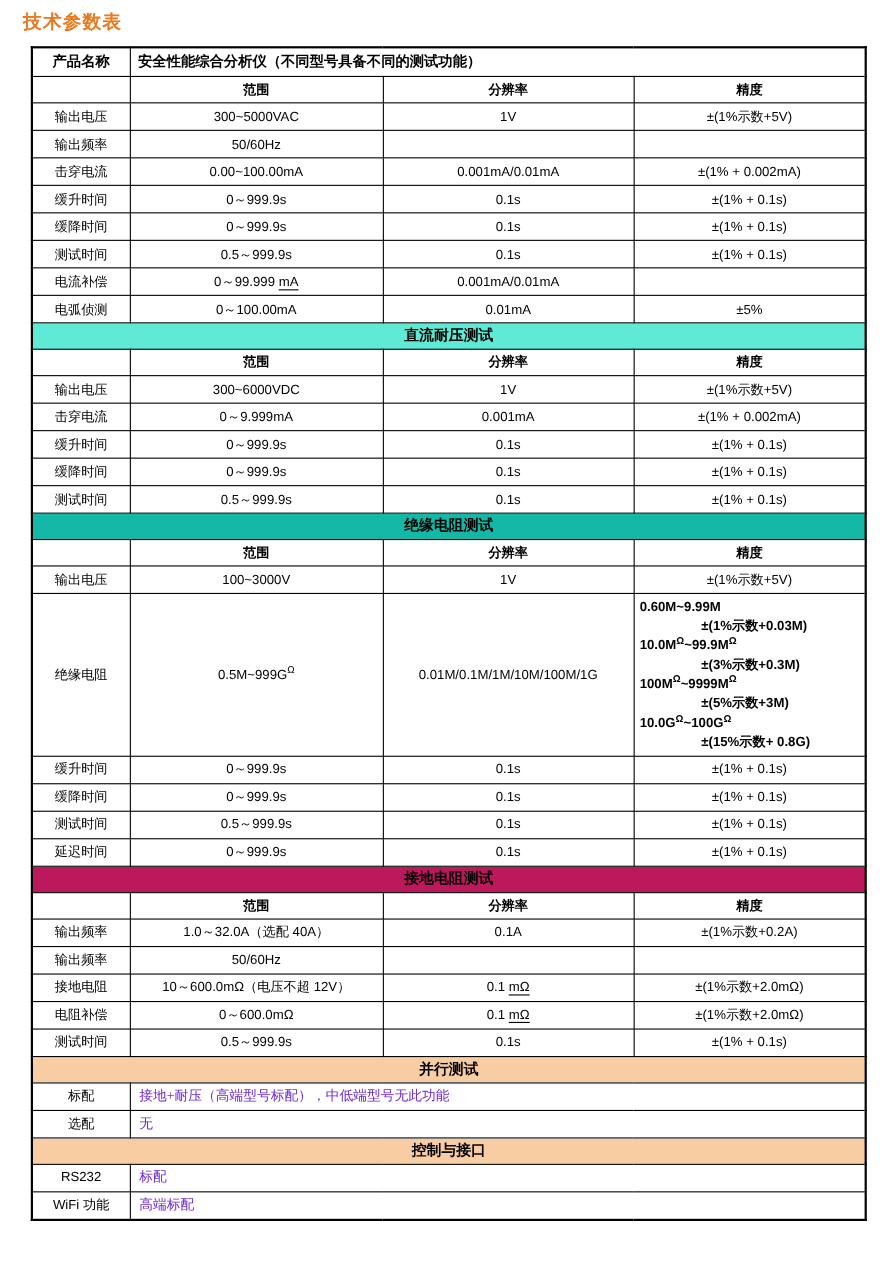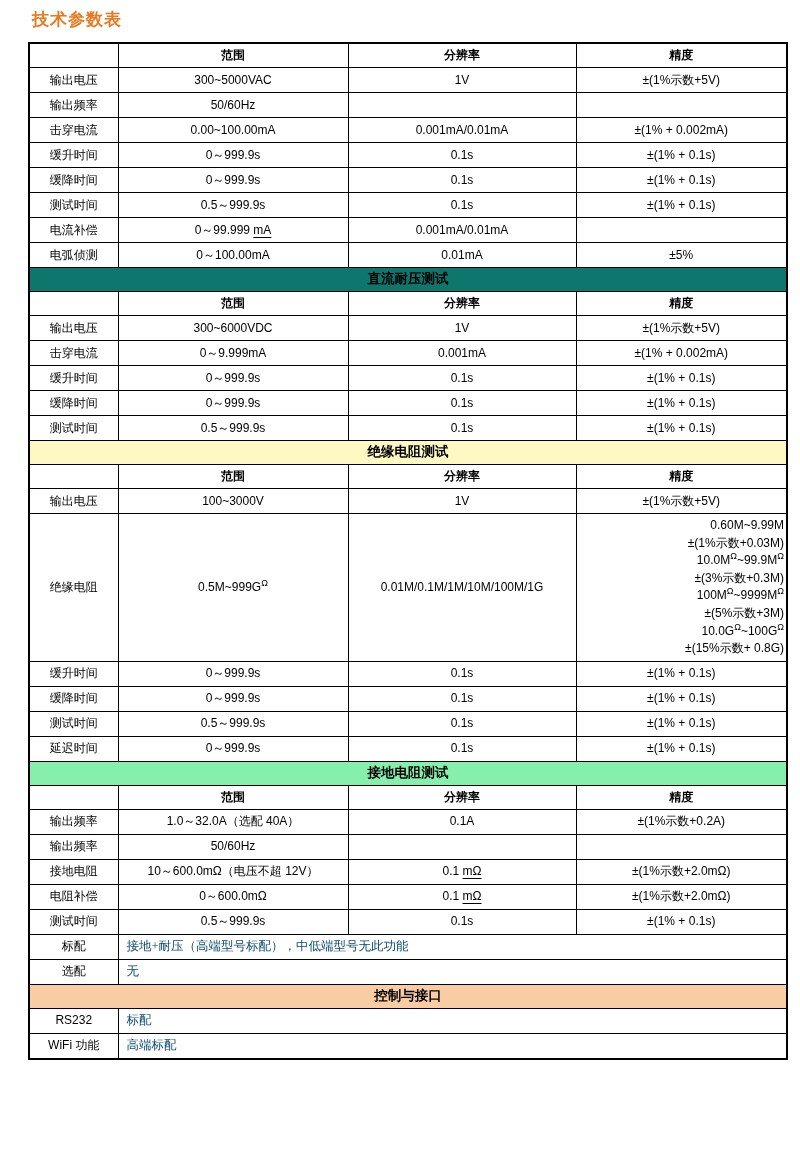--- a/index.html
+++ b/index.html
@@ -4,21 +4,21 @@
 <style>
   html,body{margin:0;padding:0;background:#ffffff;}
   body{
     width:800px;height:1150px;position:relative;
     font-family:"Liberation Sans","DejaVu Sans",sans-serif;
     color:#000;
     -webkit-font-smoothing:antialiased;
   }
   .page{position:absolute;left:0;top:0;width:800px;height:1150px;background:#fff;}
   .doc-title{
-    position:absolute;left:32px;top:8px;margin:0;
+    position:absolute;left:21px;top:8px;margin:0;
     font-size:17px;font-weight:bold;letter-spacing:1px;
   }
   table.spec{
     position:absolute;left:28px;top:42px;width:758px;
     border-collapse:collapse;table-layout:fixed;
     border:2px solid #000;
   }
   td{
     border:1px solid #000;
     text-align:center;vertical-align:middle;
@@ -27,24 +27,24 @@
     overflow:hidden;white-space:nowrap;
   }
   .serif{font-family:"Liberation Serif","DejaVu Serif",serif;}
   tr.product-row td{height:23px;font-weight:bold;font-size:13px;}
   tr.product-row td.pvalue{text-align:left;padding-left:7px;white-space:normal;}
   tr.sect td{
     font-weight:bold;font-size:13.5px;height:21px;
     font-family:"Liberation Serif","DejaVu Serif",serif;
   }
   tr.subhead td{font-weight:bold;height:21px;}
-  td.wideval{text-align:left;padding-left:8px;font-size:12.5px;color:#0c4a6e;white-space:normal;}
+  td.wideval{text-align:left;padding-left:8px;font-size:12.5px;color:#6d28d9;white-space:normal;}
   td.acc-multi{
-    text-align:right;vertical-align:middle;
-    padding:3px 2px 3px 5px;line-height:17.6px;white-space:normal;
+    text-align:left;vertical-align:middle;
+    padding:3px 2px 3px 5px;line-height:17.6px;white-space:normal;font-weight:bold;
   }
   td.acc-multi .line{white-space:nowrap;}
   td.acc-multi .line.indent{padding-left:56px;}
   .sq{
     text-decoration-line:underline;
     text-decoration-style:wavy;
     text-decoration-color:#d40000;
     text-decoration-thickness:1px;
     text-underline-offset:3px;
     text-decoration:underline;
@@ -58,20 +58,24 @@
   <h1 class="doc-title" style="color: rgb(232, 121, 30);">技术参数表</h1>
 
   <table class="spec">
     <colgroup>
       <col style="width:89px">
       <col style="width:230px">
       <col style="width:228px">
       <col style="width:211px">
     </colgroup>
     <tbody id="spec-body">
+      <tr class="product-row serif">
+        <td>产品名称</td>
+        <td class="pvalue" colspan="3">安全性能综合分析仪（不同型号具备不同的测试功能）</td>
+      </tr>
         <tr class="subhead">
           <td></td>
           <td>范围</td>
           <td>分辨率</td>
           <td>精度</td>
         </tr>
         <tr>
           <td>输出电压</td>
           <td>300~5000VAC</td>
           <td>1V</td>
@@ -113,21 +117,21 @@
           <td>0.001mA/0.01mA</td>
           <td></td>
         </tr>
         <tr>
           <td>电弧侦测</td>
           <td>0～100.00mA</td>
           <td>0.01mA</td>
           <td>±5%</td>
         </tr>
         <tr class="sect">
-          <td colspan="4" style="background: #0f766e;">直流耐压测试</td>
+          <td colspan="4" style="background: #5eead4;">直流耐压测试</td>
         </tr>
         <tr class="subhead">
           <td></td>
           <td>范围</td>
           <td>分辨率</td>
           <td>精度</td>
         </tr>
         <tr>
           <td>输出电压</td>
           <td>300~6000VDC</td>
@@ -152,21 +156,21 @@
           <td>0.1s</td>
           <td>±(1% + 0.1s)</td>
         </tr>
         <tr>
           <td>测试时间</td>
           <td>0.5～999.9s</td>
           <td>0.1s</td>
           <td>±(1% + 0.1s)</td>
         </tr>
         <tr class="sect">
-          <td colspan="4" style="background: #fef9c3;">绝缘电阻测试</td>
+          <td colspan="4" style="background: #14b8a6;">绝缘电阻测试</td>
         </tr>
         <tr class="subhead">
           <td></td>
           <td>范围</td>
           <td>分辨率</td>
           <td>精度</td>
         </tr>
         <tr>
           <td>输出电压</td>
           <td>100~3000V</td>
@@ -206,21 +210,21 @@
           <td>0.1s</td>
           <td>±(1% + 0.1s)</td>
         </tr>
         <tr>
           <td>延迟时间</td>
           <td>0～999.9s</td>
           <td>0.1s</td>
           <td>±(1% + 0.1s)</td>
         </tr>
         <tr class="sect">
-          <td colspan="4" style="background: #86efac;">接地电阻测试</td>
+          <td colspan="4" style="background: #be185d;">接地电阻测试</td>
         </tr>
         <tr class="subhead">
           <td></td>
           <td>范围</td>
           <td>分辨率</td>
           <td>精度</td>
         </tr>
         <tr>
           <td>输出频率</td>
           <td>1.0～32.0A（选配 40A）</td>
@@ -243,20 +247,23 @@
           <td>电阻补偿</td>
           <td>0～600.0mΩ</td>
           <td>0.1 <span class="sq">mΩ</span></td>
           <td>±(1%示数+2.0mΩ)</td>
         </tr>
         <tr>
           <td>测试时间</td>
           <td>0.5～999.9s</td>
           <td>0.1s</td>
           <td>±(1% + 0.1s)</td>
+        </tr>
+        <tr class="sect">
+          <td colspan="4" style="background: rgb(249, 205, 163);">并行测试</td>
         </tr>
         <tr>
           <td>标配</td>
           <td class="wideval serif" colspan="3">接地+耐压（高端型号标配），中低端型号无此功能</td>
         </tr>
         <tr>
           <td>选配</td>
           <td class="wideval serif" colspan="3">无</td>
         </tr>
         <tr class="sect">

